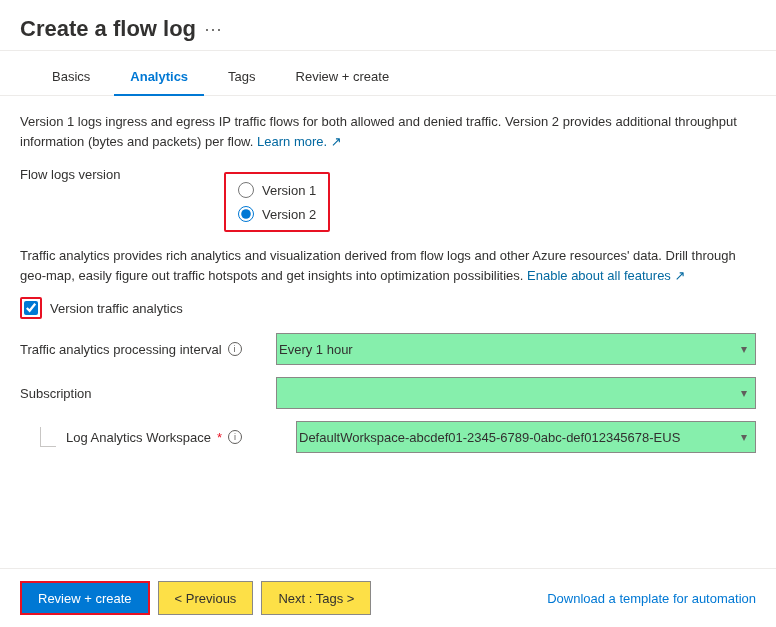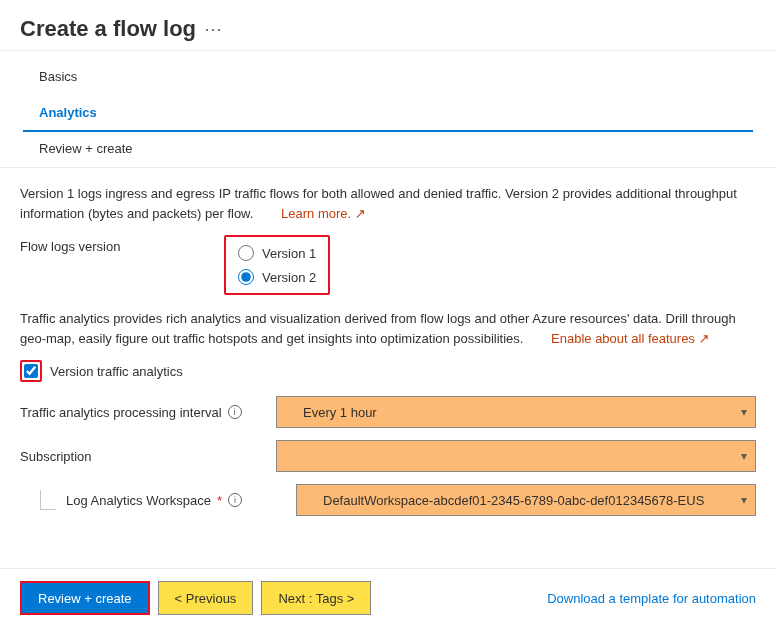--- a/index.html
+++ b/index.html
@@ -27,25 +27,24 @@
       color: #323130;
     }
     .more-icon {
       color: #605e5c;
       font-size: 18px;
       cursor: pointer;
     }
 
     .tabs-row {
       display: flex;
-      gap: 0;
-      padding: 0 23px;
+      gap: 8px;
+      padding: 0 36px;
       border-bottom: 1px solid #edebe9;
       margin-top: 8px;
-      flex-direction: column;
     }
     .tab {
       padding: 10px 16px;
       cursor: pointer;
       font-size: 13px;
       color: #323130;
       border-bottom: 2px solid transparent;
       margin-bottom: -1px;
     }
     .tab.active {
@@ -58,23 +57,22 @@
       padding: 16px 20px;
     }
 
     .info-text {
       font-size: 13px;
       color: #323130;
       margin-bottom: 12px;
       line-height: 1.5;
     }
     .info-text a {
-      color: #c2410c;
+      color: #0369a1;
       text-decoration: none;
-      margin-left: 24px;
     }
 
     .form-row {
       display: flex;
       align-items: flex-start;
       margin-bottom: 14px;
       gap: 4px;
     }
     .form-label {
       font-size: 13px;
@@ -88,20 +86,21 @@
       gap: 6px;
     }
 
     .radio-group {
       border: 2px solid #e81123;
       padding: 8px 12px;
       display: inline-flex;
       flex-direction: column;
       gap: 8px;
       border-radius: 2px;
+      margin-top: 9px;
     }
     .radio-item {
       display: flex;
       align-items: center;
       gap: 8px;
       cursor: pointer;
     }
     .radio-input {
       width: 16px;
       height: 16px;
@@ -167,24 +166,24 @@
       justify-content: center;
       font-size: 9px;
       color: #605e5c;
       cursor: pointer;
     }
     .dropdown-select {
       flex: 1;
       max-width: 490px;
       height: 32px;
       border: 1px solid #8a8886;
-      background: #fdba74;
-      font-size: 13px;
-      color: #323130;
-      padding: 0 26px;
+      background: #86efac;
+      font-size: 13px;
+      color: #323130;
+      padding: 0 2px;
       cursor: pointer;
       display: flex;
       align-items: center;
       justify-content: space-between;
       position: relative;
     }
     .dropdown-select select {
       width: 100%;
       height: 100%;
       border: none;
@@ -276,20 +275,21 @@
 <div class="page-header">
   <div class="page-title-row">
     <h1 class="page-title">Create a flow log</h1>
     <span class="more-icon">···</span>
   </div>
 </div>
 
 <div class="tabs-row">
   <div class="tab">Basics</div>
   <div class="tab active">Analytics</div>
+  <div class="tab">Tags</div>
   <div class="tab">Review + create</div>
 </div>
 
 <div class="content">
 
   <p class="info-text">
     <span>Version 1 logs ingress and egress IP traffic flows for both allowed and denied traffic. Version 2 provides additional throughput information (bytes and packets) per flow. </span>
     <a href="#">Learn more. <span>↗</span></a>
   </p>
 

